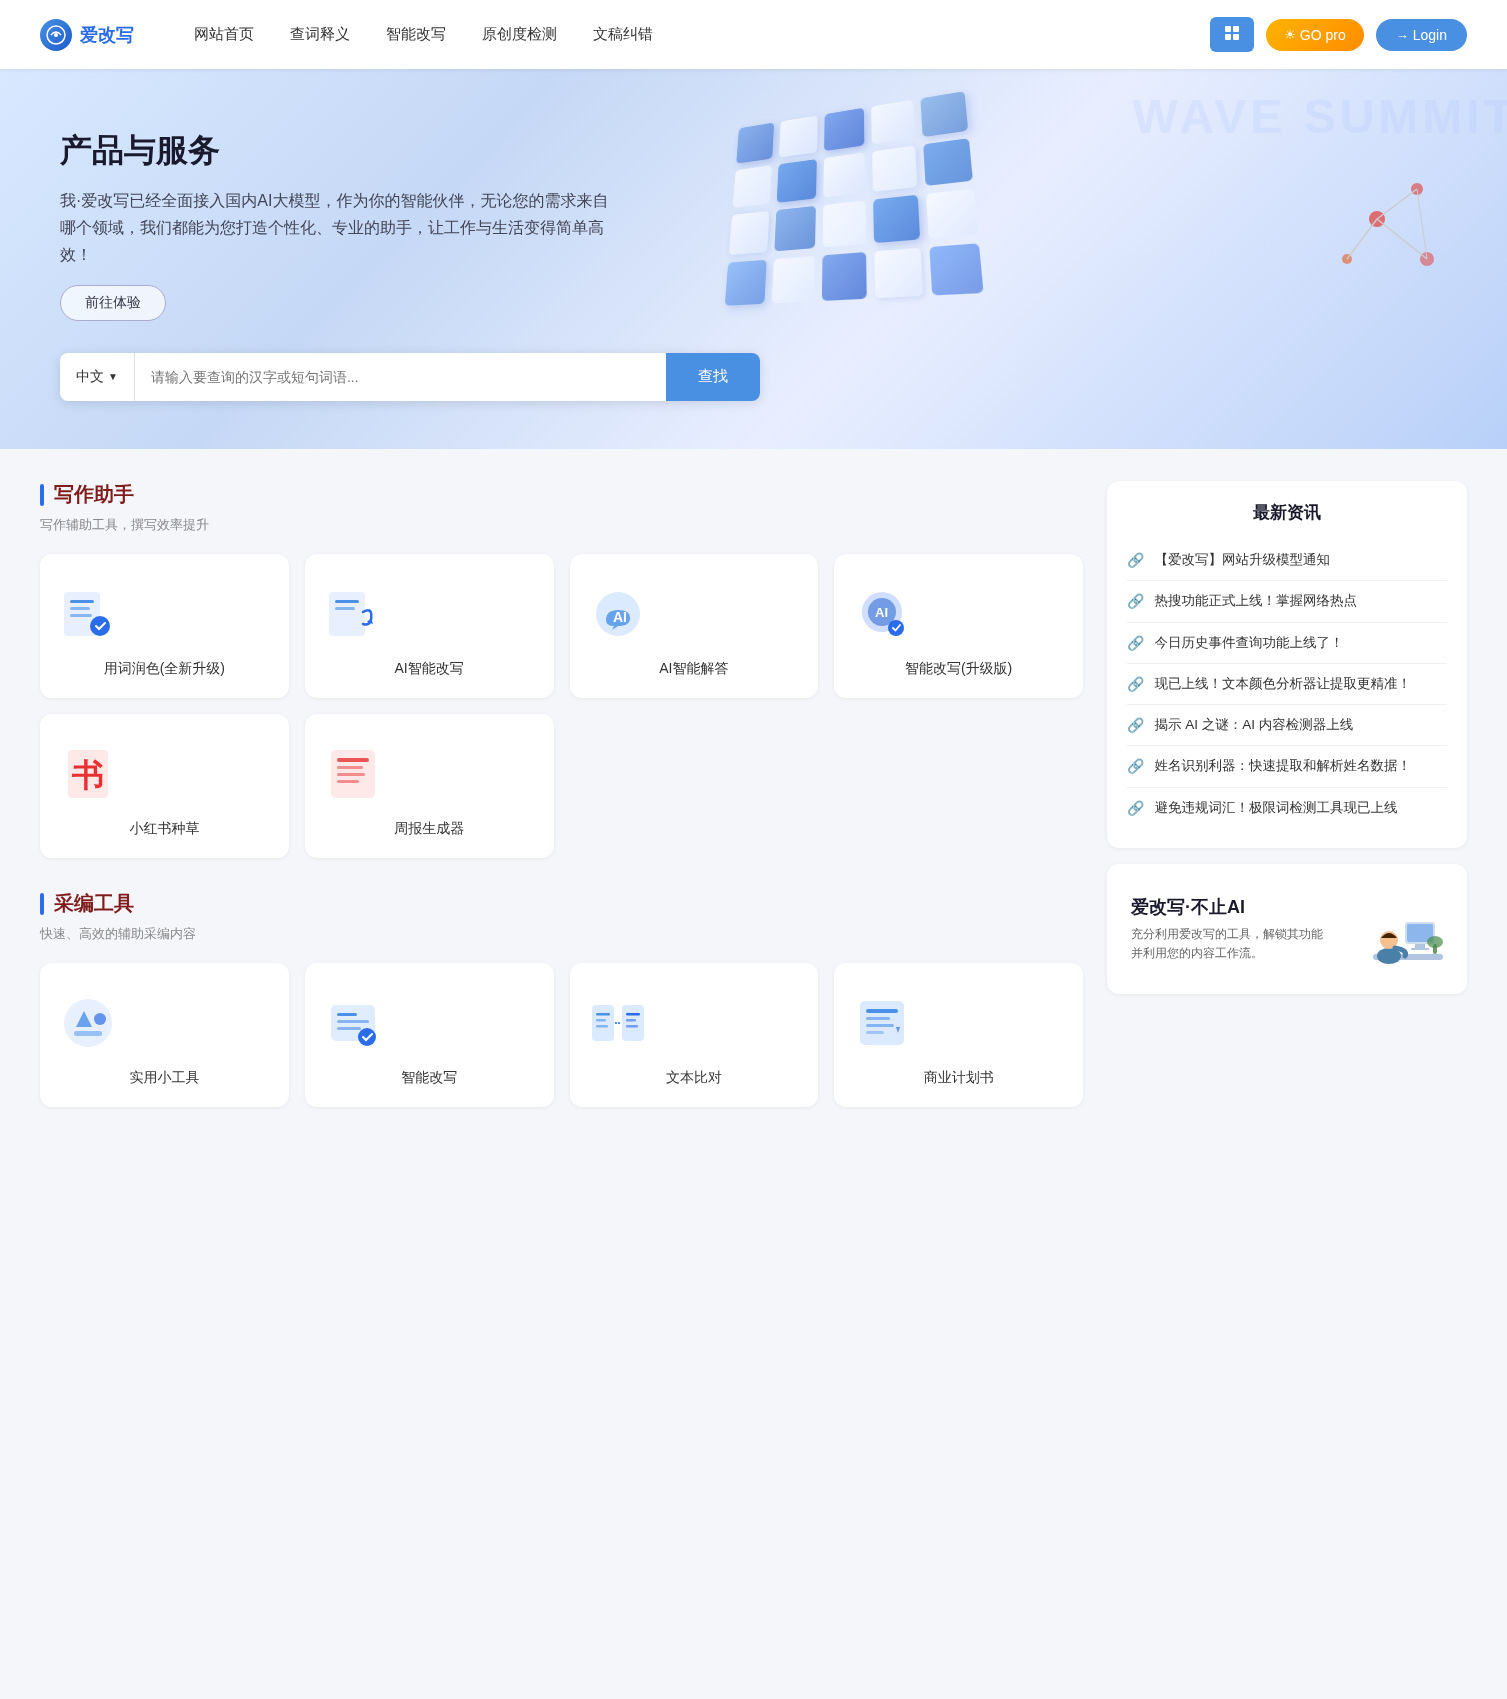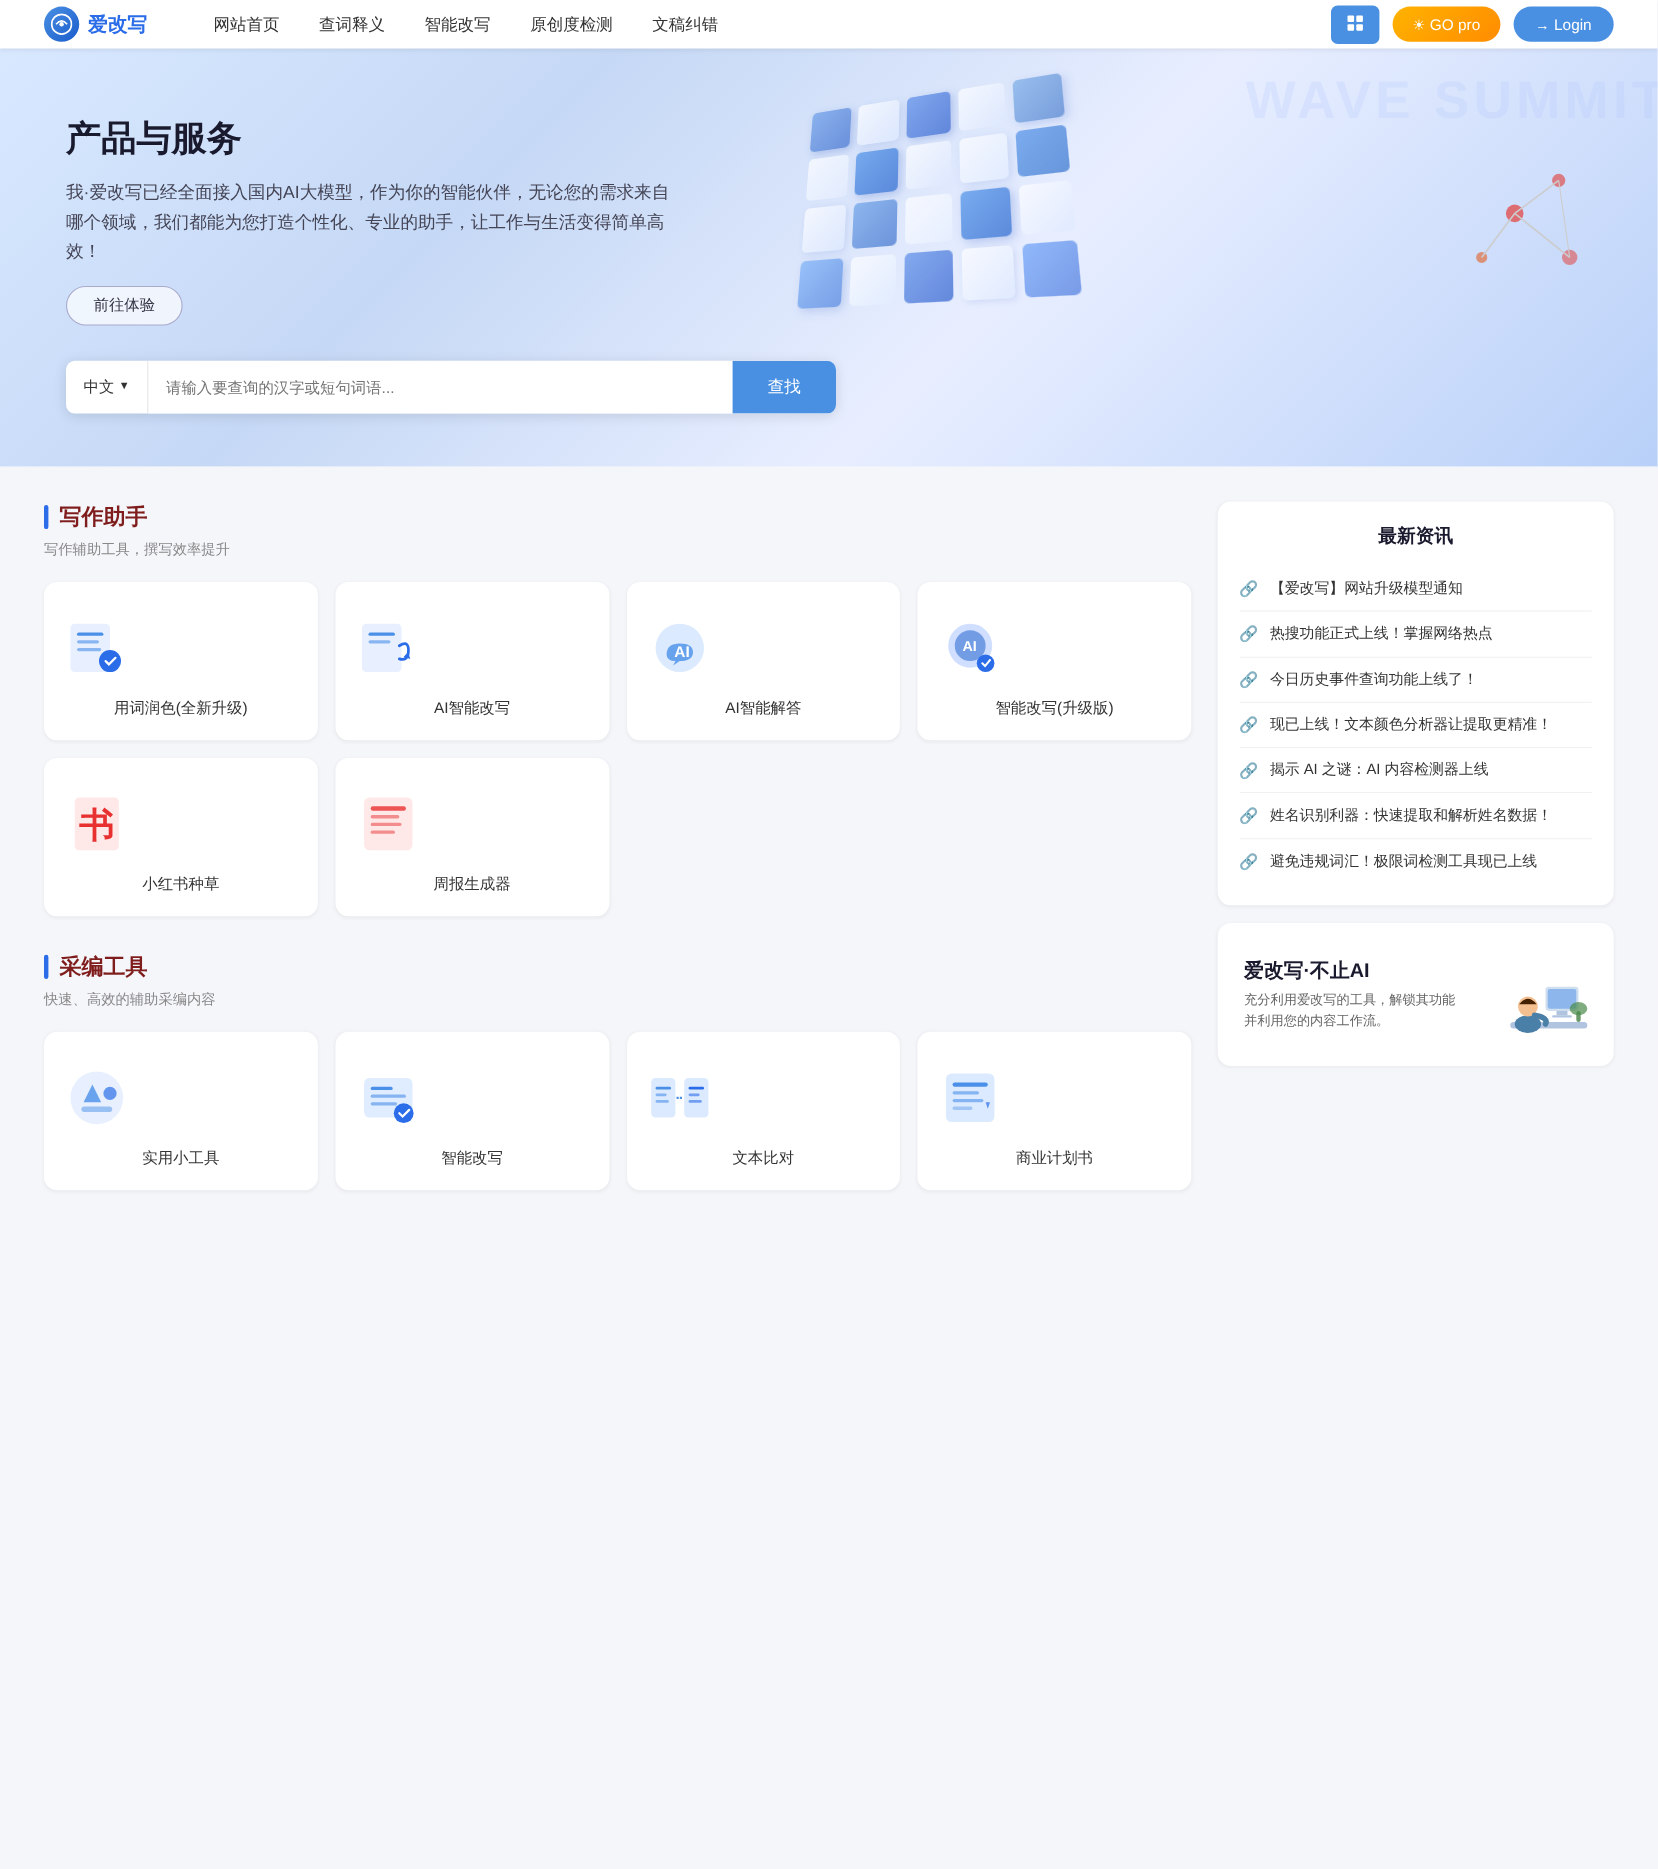--- a/index.html
+++ b/index.html
@@ -1,21 +1,21 @@
 <!DOCTYPE html>
 <html><head>
   <meta charset="utf-8">
   <style>
     * { margin: 0; padding: 0; box-sizing: border-box; }
     body { font-family: 'PingFang SC', 'Microsoft YaHei', sans-serif; background: #f5f6fa; color: #333; }
 
     
     .navbar {
       background: #fff;
-      height: 44px;
+      height: 69px;
       display: flex;
       align-items: center;
       padding: 12px 40px;
       box-shadow: 0 1px 4px rgba(0,0,0,0.08);
       position: relative;
       z-index: 10;
     }
     .navbar-logo {
       display: flex;
       align-items: center;

